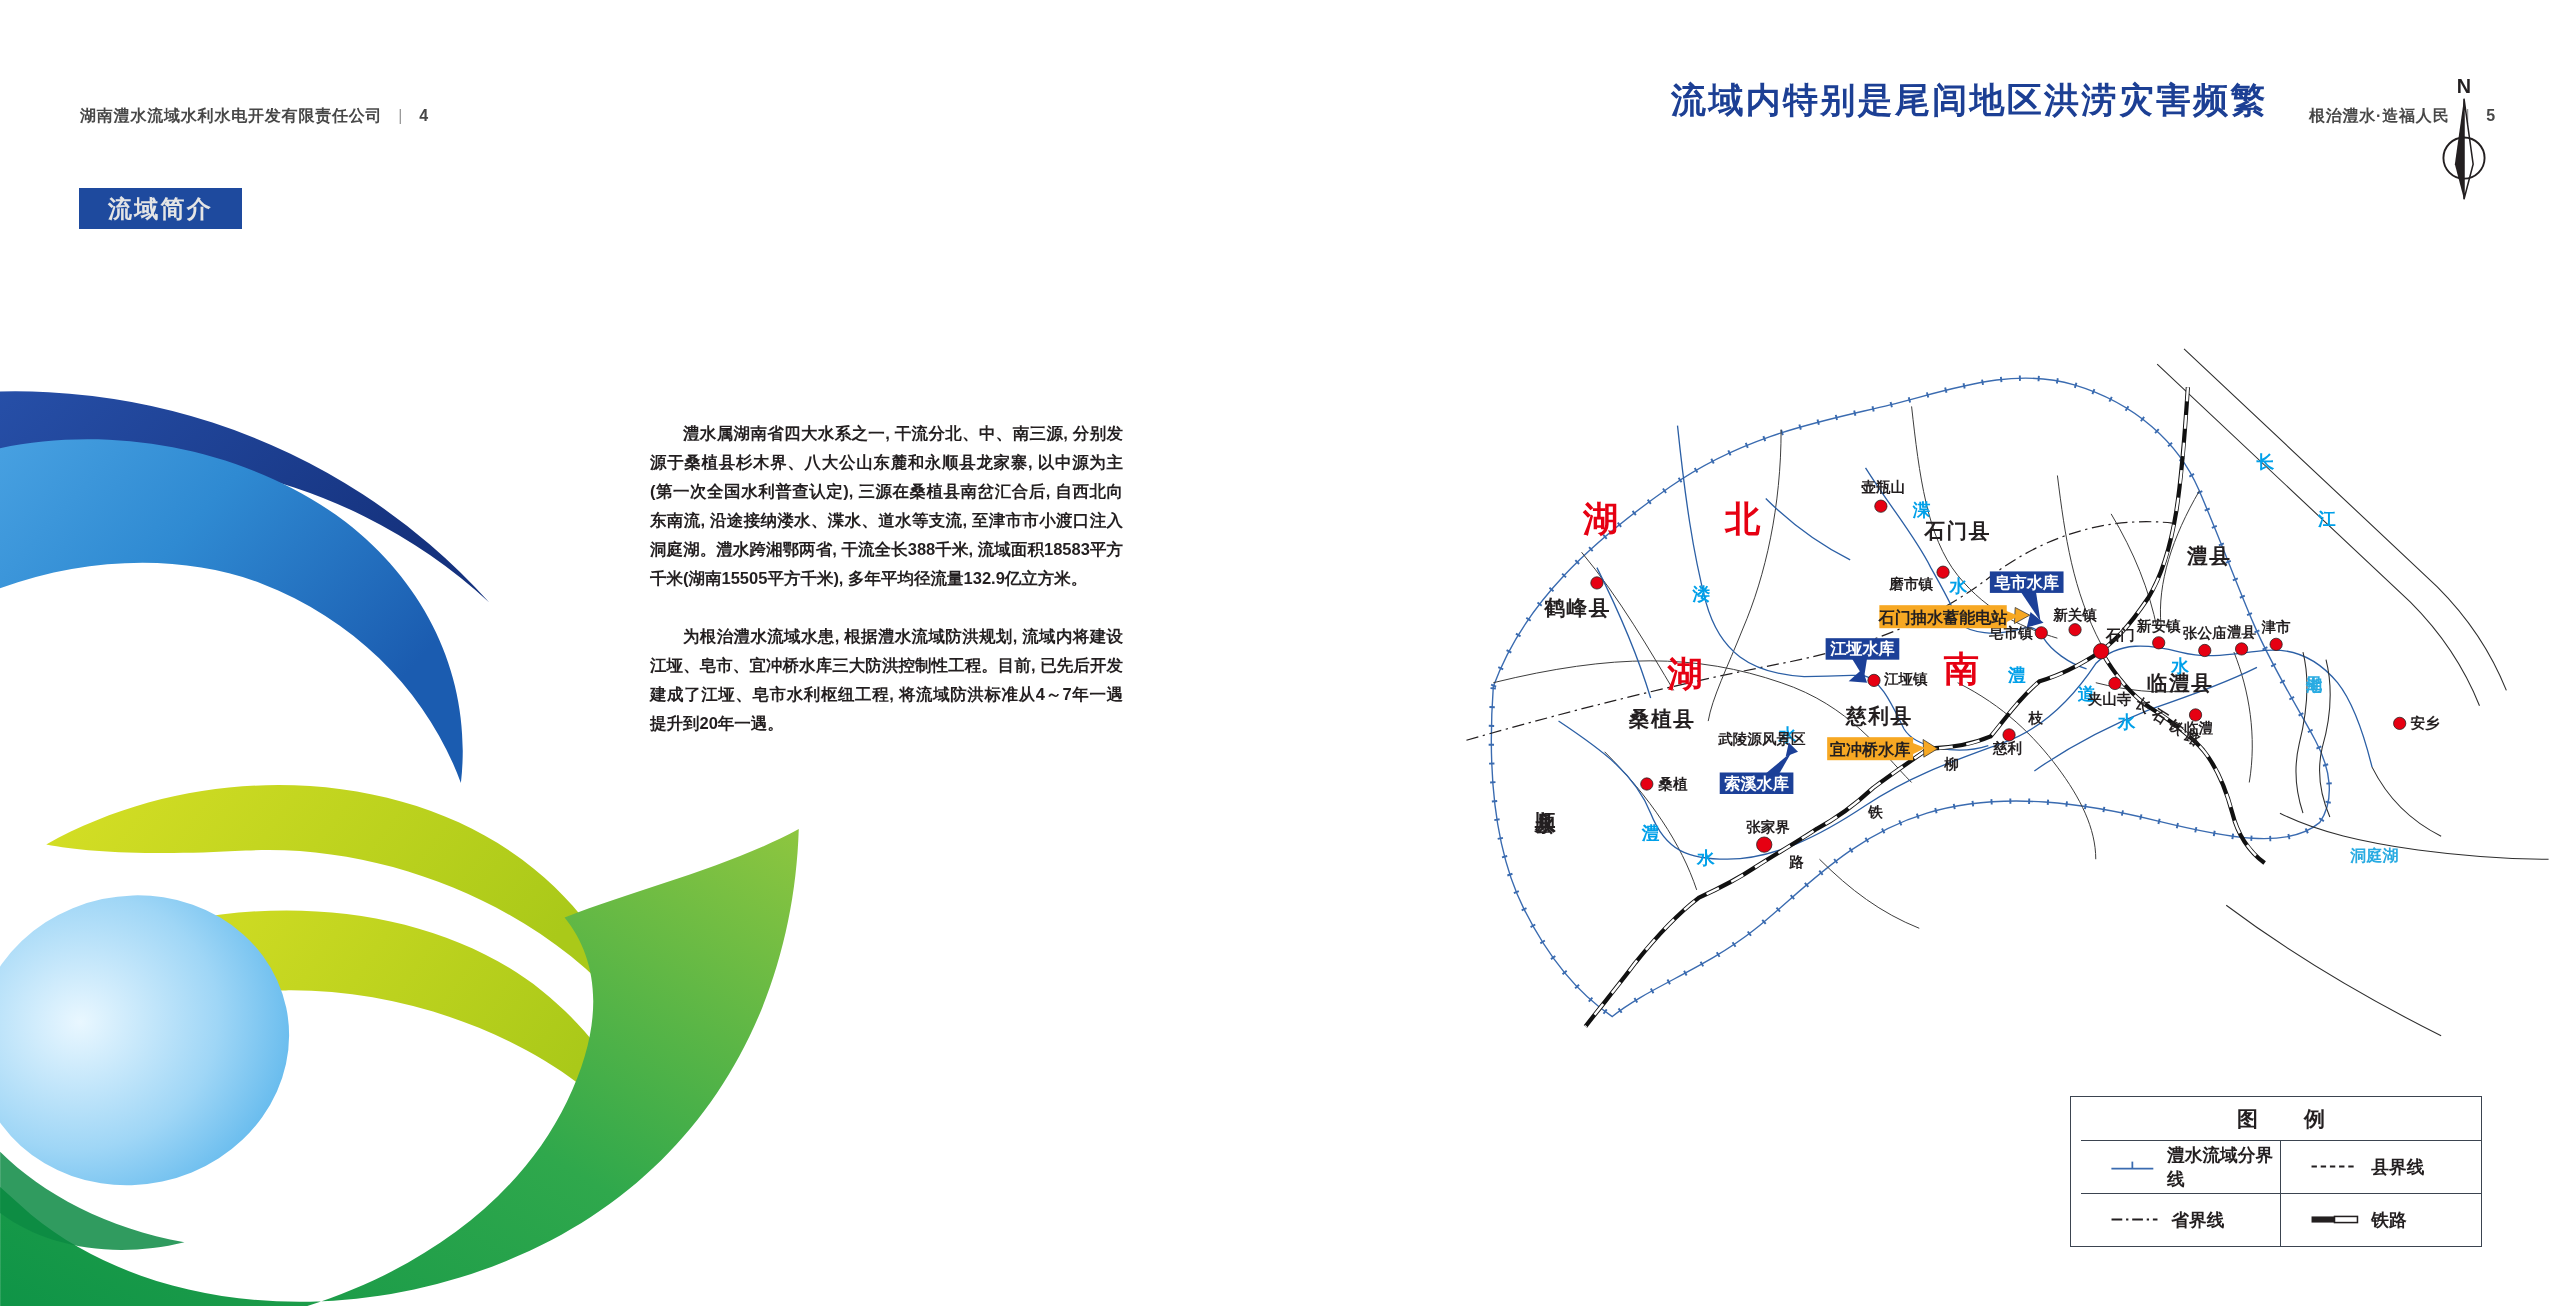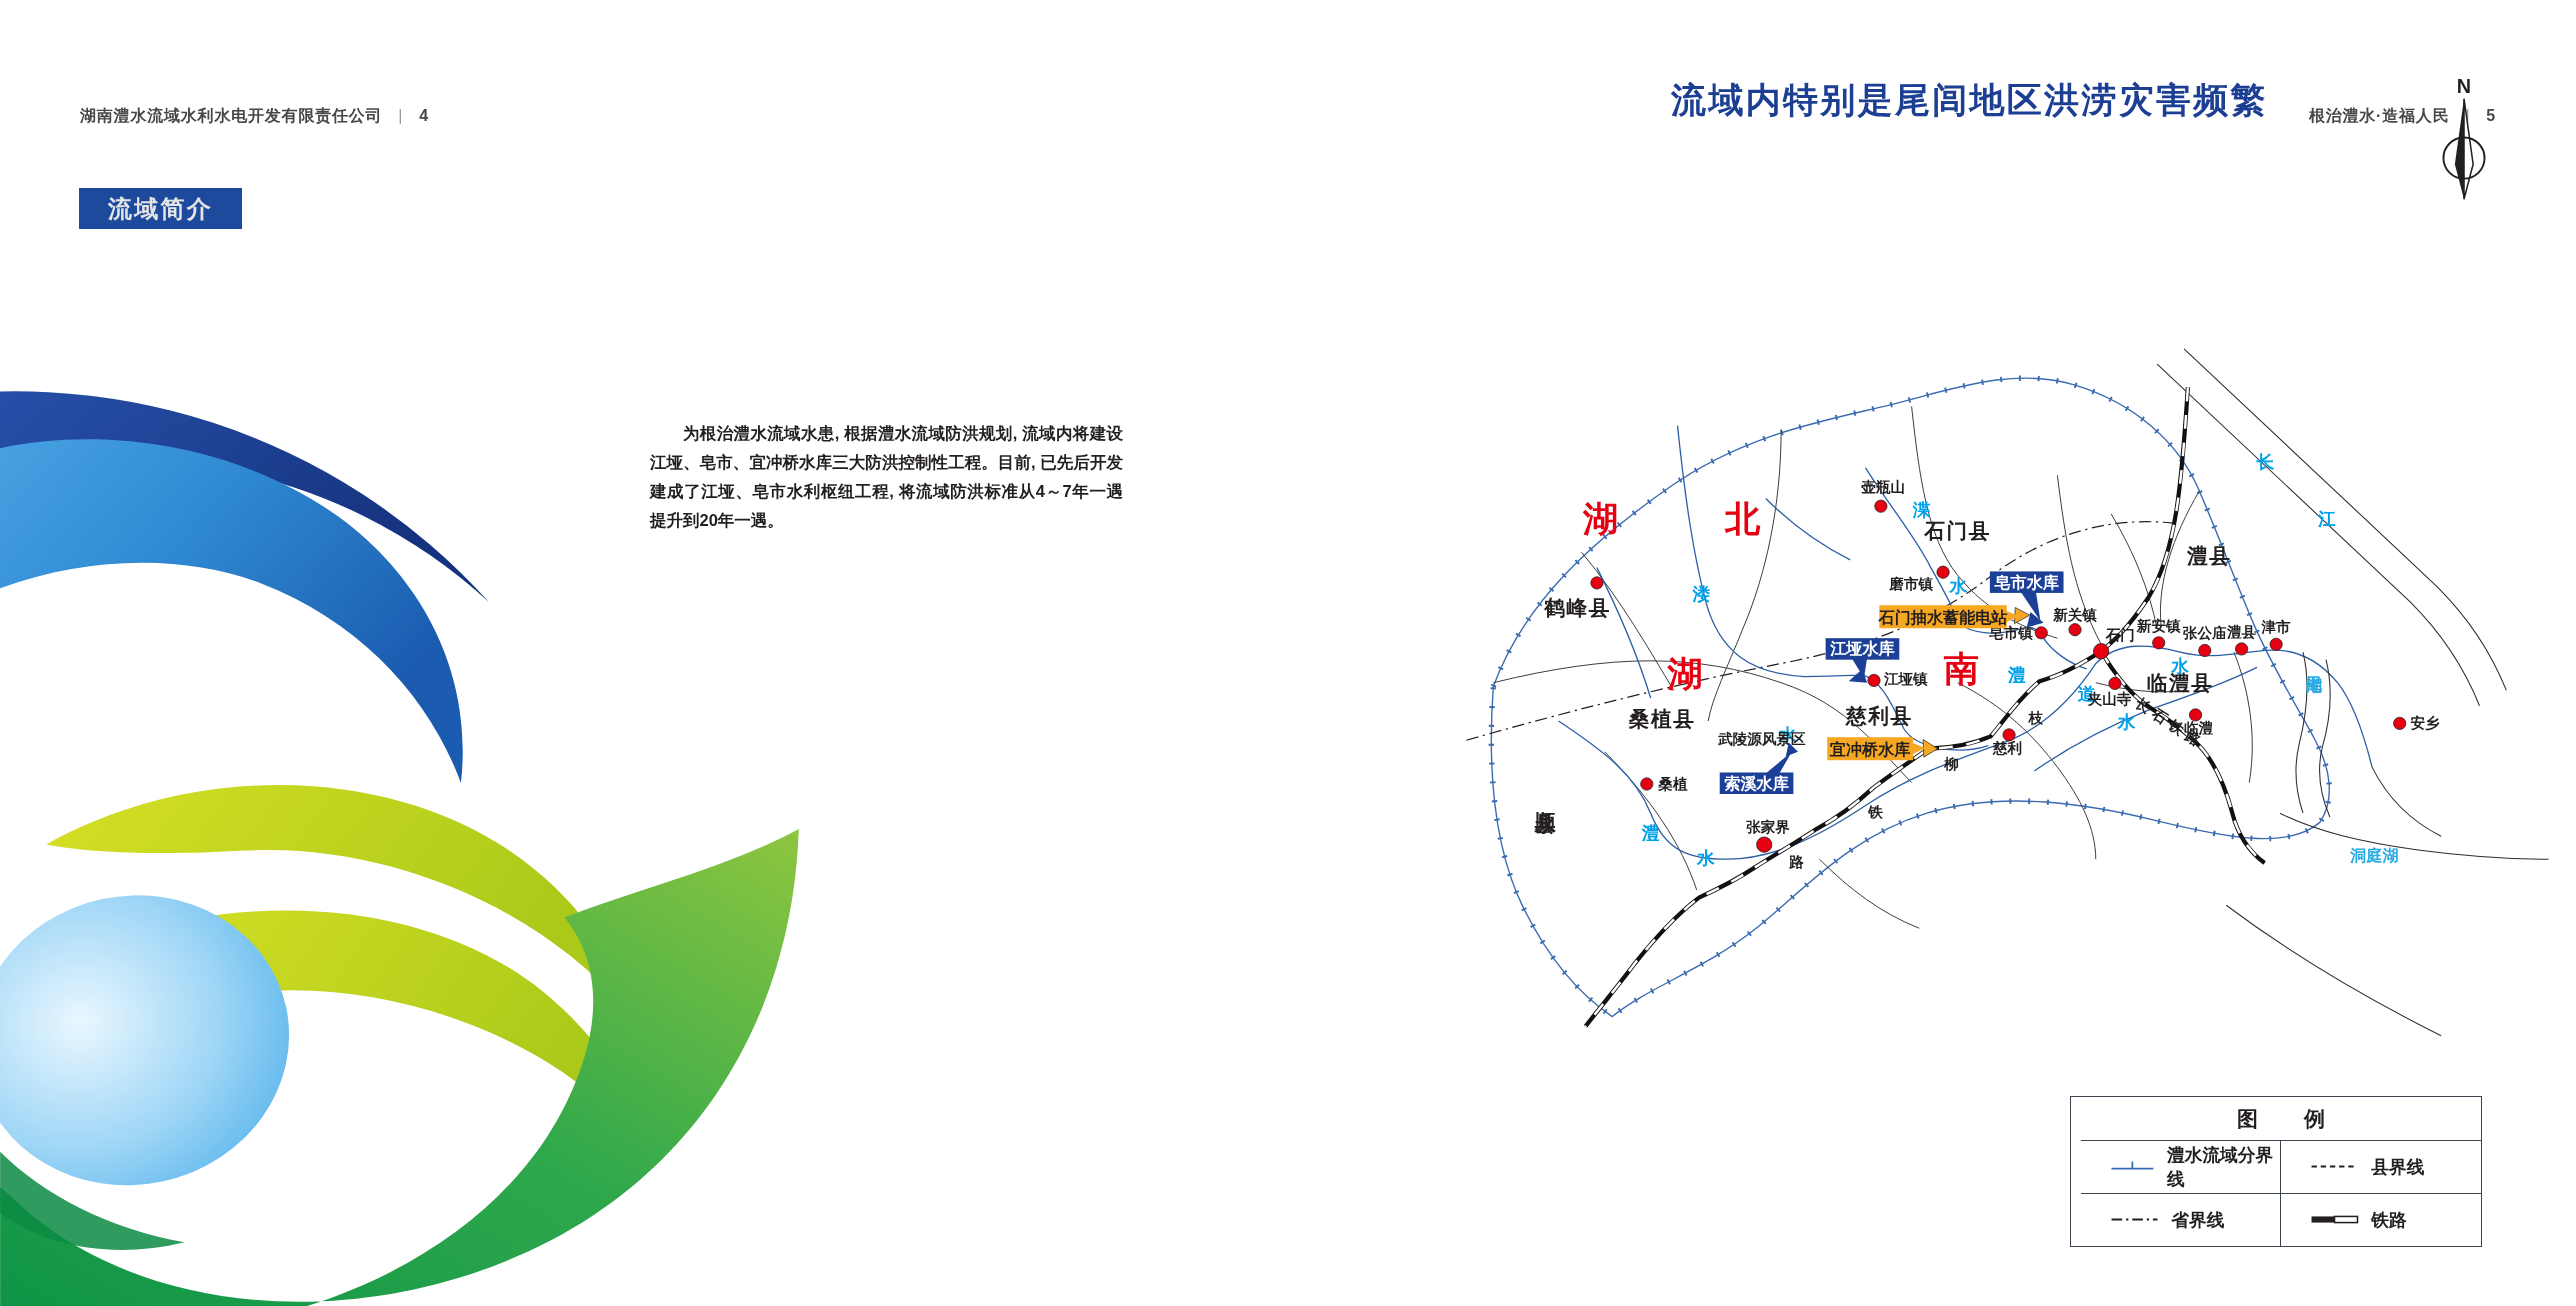--- a/index.html
+++ b/index.html
@@ -59,20 +59,21 @@
   </div>
   <div id="hdr-right" class="hdr">
     <span>根治澧水·造福人民</span>
     <span class="bar">|</span>
     <span>5</span>
   </div>
 
   <div id="section-badge">流域简介</div>
 
   <div id="body-text">
+    <p>澧水属湖南省四大水系之一, 干流分北、中、南三源, 分别发源于桑植县杉木界、八大公山东麓和永顺县龙家寨, 以中源为主(第一次全国水利普查认定), 三源在桑植县南岔汇合后, 自西北向东南流, 沿途接纳溇水、渫水、道水等支流, 至津市市小渡口注入洞庭湖。澧水跨湘鄂两省, 干流全长388千米, 流域面积18583平方千米(湖南15505平方千米), 多年平均径流量132.9亿立方米。</p>
     <p>为根治澧水流域水患, 根据澧水流域防洪规划, 流域内将建设江垭、皂市、宜冲桥水库三大防洪控制性工程。目前, 已先后开发建成了江垭、皂市水利枢纽工程, 将流域防洪标准从4～7年一遇提升到20年一遇。</p>
   </div>
 
   <svg id="logo-svg" width="845" height="953" viewBox="0 0 1100 1241">
     <defs>
       <linearGradient id="gNavy" x1="0" y1="0" x2="1" y2="0.4">
         <stop offset="0" stop-color="#2a55b0"></stop>
           <stop offset="1" stop-color="#15327e"></stop>
       </linearGradient>
       <linearGradient id="gBlue" x1="0" y1="0" x2="1" y2="0.5">

